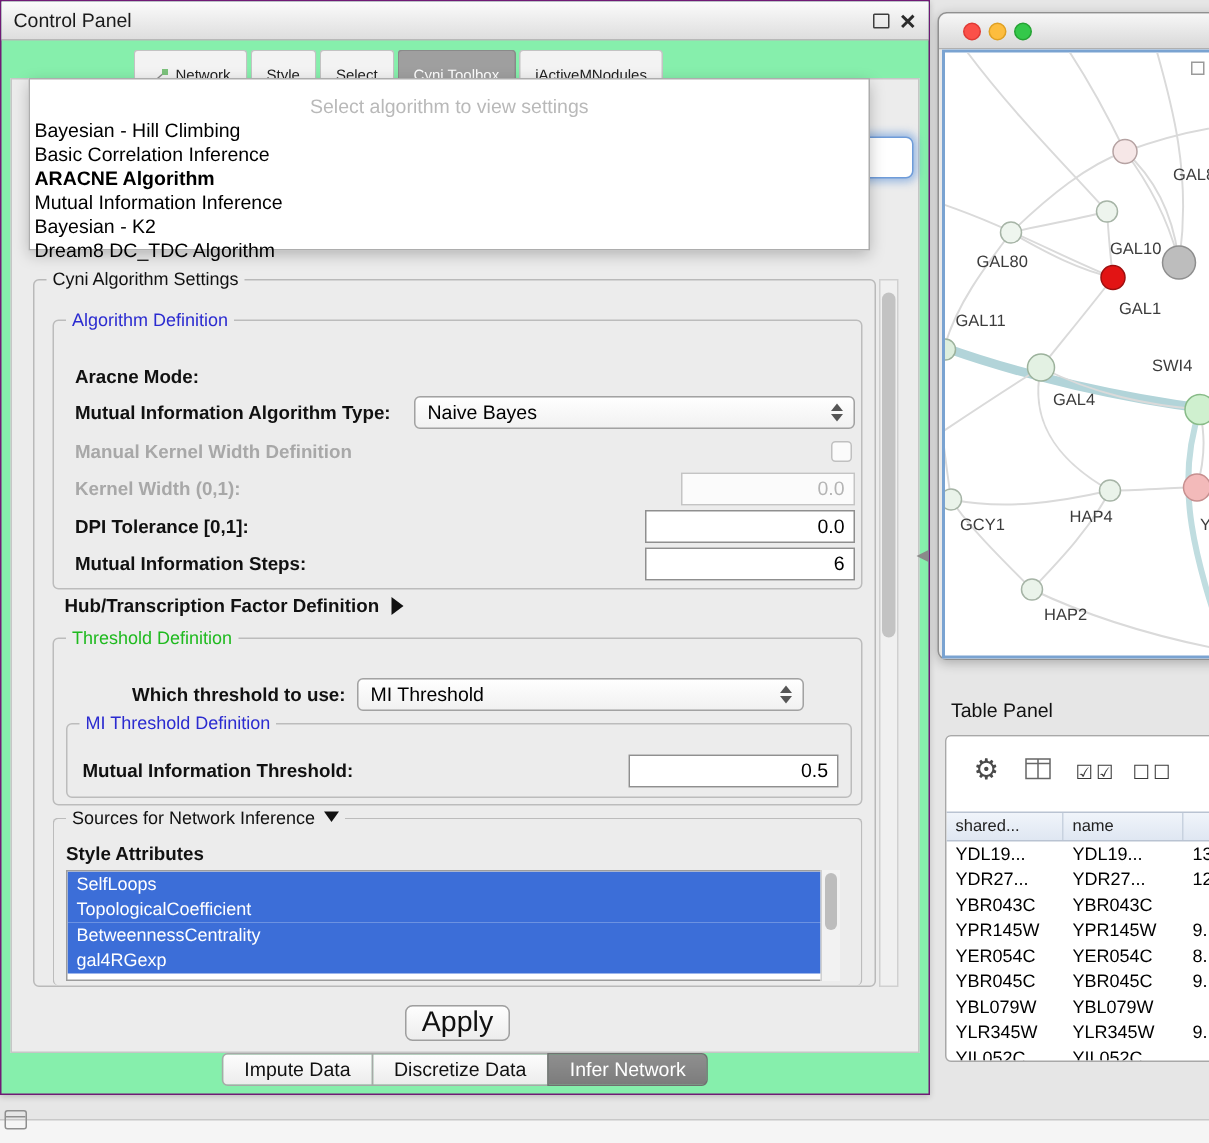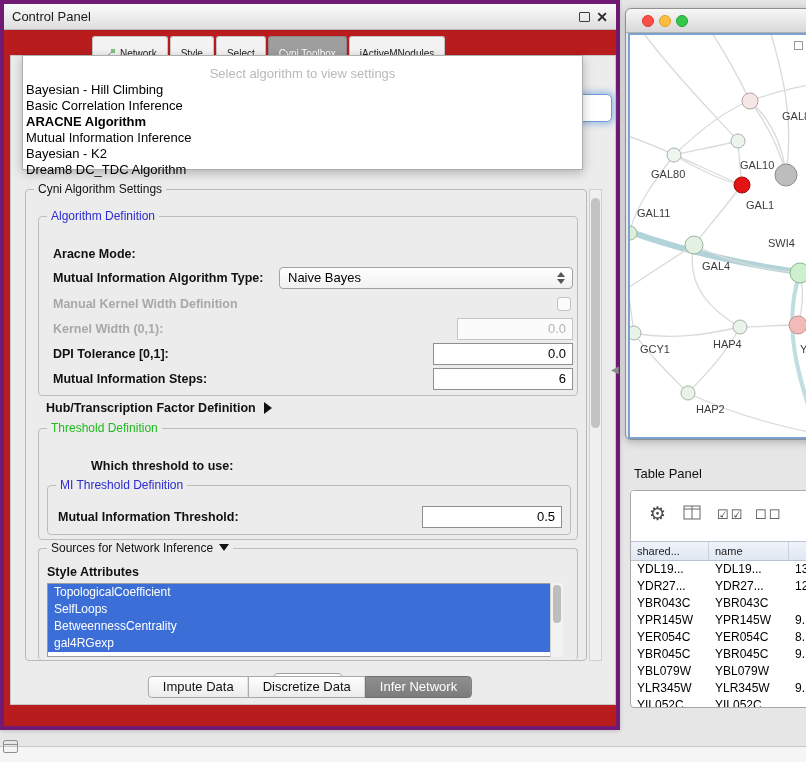--- a/index.html
+++ b/index.html
@@ -1,20 +1,20 @@
 <!DOCTYPE html>
 <html><head>
 <meta charset="utf-8">
 <style>
   *{box-sizing:border-box;margin:0;padding:0}
   html,body{width:806px;height:762px;overflow:hidden}
   body{background:#e6e6e6;font-family:"Liberation Sans",sans-serif;position:relative}
 
   
-  .control-panel{position:absolute;left:0;top:6;width:620px;height:730px;background:#b91c1c;border:4px solid #701a75;box-shadow:0 1px 4px rgba(0,0,0,.18)}
+  .control-panel{position:absolute;left:0;top:6;width:620px;height:730px;background:#86efac;border:1px solid #701a75;box-shadow:0 1px 4px rgba(0,0,0,.18)}
   .cp-titlebar{position:absolute;left:0;top:0;right:0;height:26px;background:linear-gradient(#fbfbfb,#dedede);border-bottom:1px solid #b8b8b8}
   .cp-title{position:absolute;left:8px;top:0;line-height:26px;font-size:13px;color:#1a1a1a}
   .cp-float{position:absolute;right:26px;top:8px;width:11px;height:10px;border:1.5px solid #3d3d3d;border-radius:1px}
   .cp-close{position:absolute;right:8px;top:4px;font-size:14px;font-weight:bold;color:#2b2b2b;line-height:18px}
 
   .cp-tabs{position:absolute;left:88px;top:32px;height:19px;display:flex;gap:2px}
   .cp-tab{display:flex;align-items:center;gap:4px;padding:0 10px;font-size:10px;color:#222;background:#f3f3f3;border:1px solid #c3c3c3;border-bottom:none;border-radius:3px 3px 0 0;height:34px}
   .cp-tab.active{background:#9f9f9f;color:#fff;border-color:#8a8a8a}
 
   .cp-content{position:absolute;left:6px;top:51px;width:606px;height:650px;border:1px solid #c6c6c6;background:#ececec}
@@ -51,21 +51,21 @@
   .attr-list{position:absolute;background:#fff;border:1px solid #9c9c9c;overflow:hidden}
   .attr-item{height:17px;line-height:17px;padding-left:6px;font-size:12px;color:#fff;background:#3c6ed8;white-space:nowrap}
   .list-scroll{position:absolute;right:0;top:0;bottom:0;width:13px;background:#f2f2f2;border-left:1px solid #d0d0d0}
   .list-scroll .thumb{position:absolute;left:2px;top:2px;width:8px;height:38px;background:#bdbdbd;border-radius:5px}
 
   .v-scrollbar{position:absolute;left:578px;top:133px;width:13px;height:472px;background:#f0f0f0;border:1px solid #d0d0d0}
   .v-scrollbar .thumb{position:absolute;left:1px;top:8px;width:9px;height:230px;background:#c3c3c3;border-radius:5px}
 
   .apply-btn{position:absolute;left:262px;top:617px;width:70px;height:24px;border:1px solid #9f9f9f;border-radius:5px;background:linear-gradient(#fefefe,#ededed);font-size:19px;color:#111;text-align:center;line-height:22px}
 
-  .bottom-tabs{position:absolute;left:50%;transform:translateX(-50%);top:672px;height:22px;display:flex}
+  .bottom-tabs{position:absolute;left:50%;transform:translateX(-50%);top:701px;height:22px;display:flex}
   .btab{height:22px;line-height:20px;padding:0 14px;font-size:13px;color:#111;background:linear-gradient(#fdfdfd,#ececec);border:1px solid #a8a8a8;margin-left:-1px;white-space:nowrap}
   .btab:first-child{border-radius:4px 0 0 4px;margin-left:0}
   .btab:last-child{border-radius:0 4px 4px 0}
   .btab.active{background:linear-gradient(#8f8f8f,#7c7c7c);color:#fff;border-color:#707070}
 
   
   .net-window{position:absolute;left:625px;top:8px;width:196px;height:432px;border:1px solid #909090;border-radius:6px;background:#e9e9e9;box-shadow:0 2px 8px rgba(0,0,0,.25)}
   .mac-titlebar{position:absolute;left:0;top:0;right:0;height:24px;background:linear-gradient(#f7f7f7,#d8d8d8);border-bottom:1px solid #b0b0b0;border-radius:6px 6px 0 0}
   .tl{position:absolute;top:6px;width:12px;height:12px;border-radius:50%}
   .tl.red{left:16px;background:#fb5049;border:1px solid #df3a35}
@@ -164,34 +164,38 @@
         </div>
 
         <div style="position:absolute;left:20px;top:208px;height:18px">
           <span class="blabel" style="position:static">Hub/Transcription Factor Definition</span><span class="tri-right"></span>
         </div>
 
         <div class="fset" style="left:12px;top:238px;width:540px;height:112px">
           <span class="ftitle t-green">Threshold Definition</span>
 
           <span class="blabel" style="left:52px;top:28px">Which threshold to use:</span>
+          <div class="combo" style="left:202px;top:26px;width:298px">
+            <span>MI Threshold</span>
+            <span class="spin"></span>
+          </div>
 
           <div class="fset" style="left:8px;top:56px;width:524px;height:50px">
             <span class="ftitle t-blue">MI Threshold Definition</span>
             <span class="blabel" style="left:10px;top:22px">Mutual Information Threshold:</span>
             <div class="tfield" style="left:374px;top:20px;width:140px">0.5</div>
           </div>
         </div>
 
         <div class="fset" style="left:12px;top:358px;width:540px;height:112px;border-bottom:none">
           <span class="ftitle"><span>Sources for Network Inference</span><span class="tri-down"></span></span>
           <span class="blabel" style="left:8px;top:14px">Style Attributes</span>
           <div class="attr-list" style="left:8px;top:34px;width:516px;height:74px">
+              <div class="attr-item">SelfLoops</div>
               <div class="attr-item">TopologicalCoefficient</div>
-              <div class="attr-item">SelfLoops</div>
               <div class="attr-item">BetweennessCentrality</div>
               <div class="attr-item">gal4RGexp</div>
             </div>
           <div class="list-scroll" style="position:absolute;left:511px;top:34px;height:74px">
               <div class="thumb"></div>
             </div>
         </div>
       </div>
 
       <div class="v-scrollbar">

